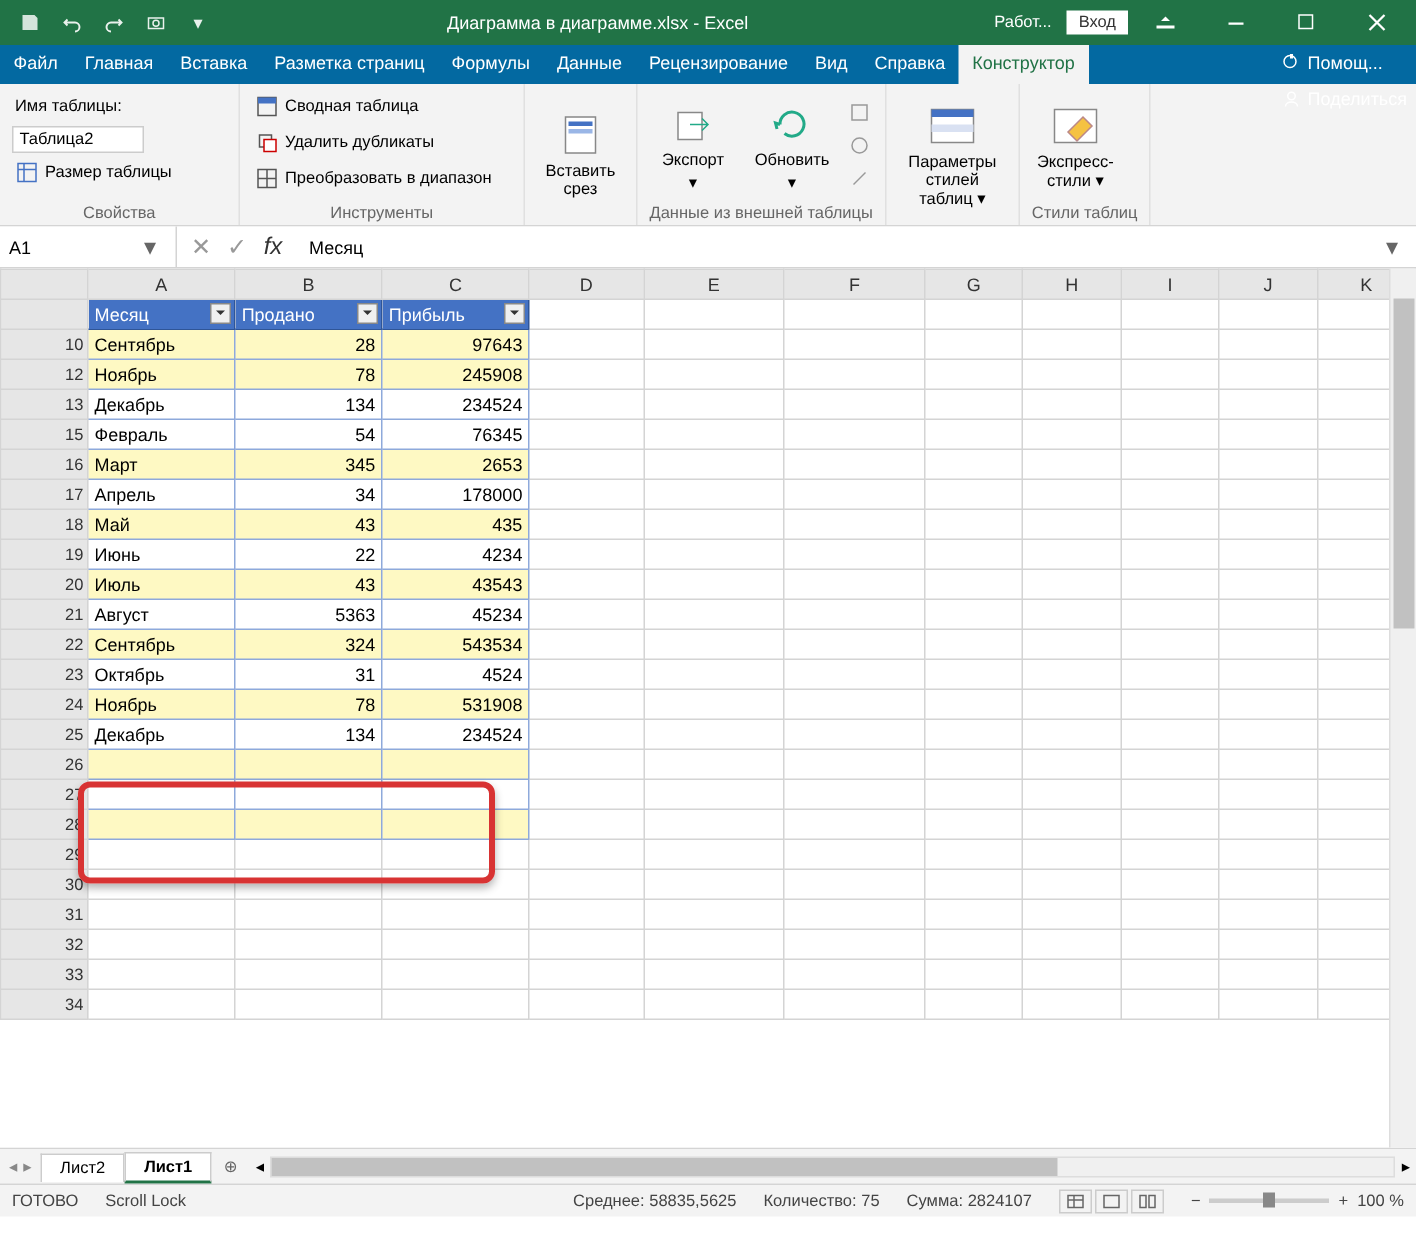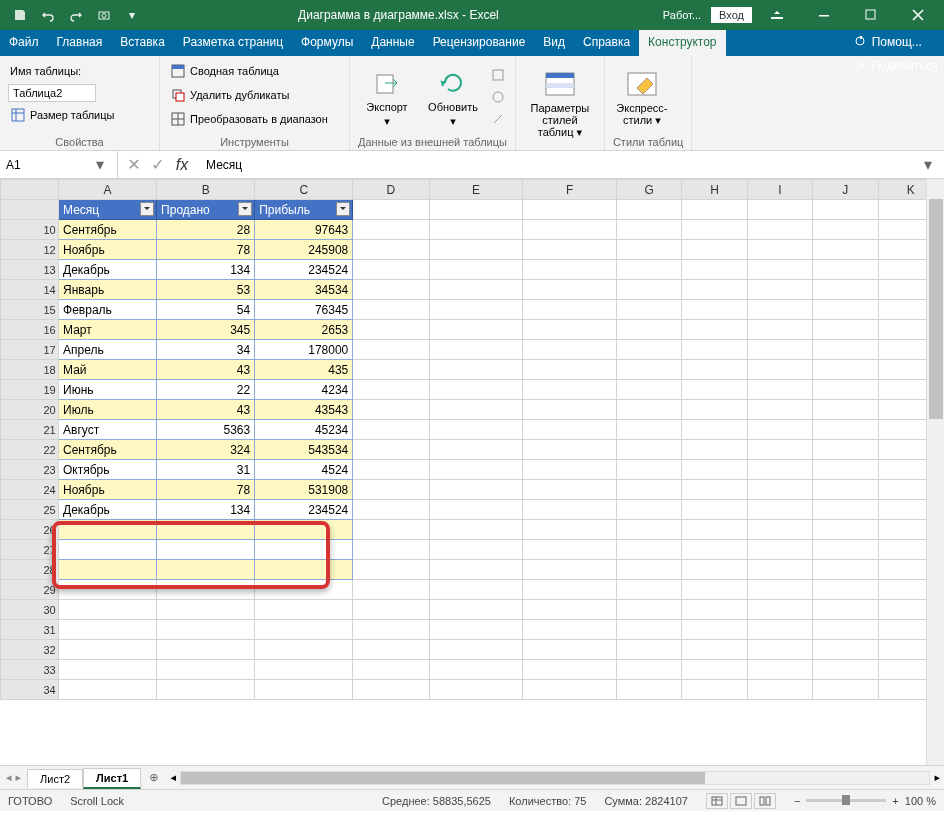--- a/index.html
+++ b/index.html
@@ -221,20 +221,35 @@
           </div>
     </div>
       </div>
     <div class="rgroup-label">Инструменты</div>
   </div>
   <div class="rgroup">
     <div class="rgroup-body">
       <div class="rbig">
         <div class="icon">
             <svg width="28" height="28">
+              <rect x="4" y="2" width="20" height="24" fill="#fff" stroke="#888"></rect>
+              <rect x="6" y="5" width="16" height="3" fill="#4472c4"></rect>
+              <rect x="6" y="10" width="16" height="3" fill="#9ab6e6"></rect>
+            </svg>
+          </div>
+        <div><span>Вставить</span><br><span>срез</span></div>
+      </div>
+    </div>
+    <div class="rgroup-label"></div>
+  </div>
+  <div class="rgroup">
+    <div class="rgroup-body">
+      <div class="rbig">
+        <div class="icon">
+            <svg width="28" height="28">
               <rect x="4" y="6" width="16" height="18" fill="#fff" stroke="#888"></rect>
               <path d="M12 14h12M20 10l4 4-4 4" fill="none" stroke="#2a8"></path>
             </svg>
           </div>
         <div>Экспорт</div>
           <div>▾</div>
       </div>
       <div class="rbig">
         <div class="icon">
             <svg width="28" height="28">
@@ -388,34 +403,20 @@
           <td class="emptycell"></td>
           <td class="emptycell"></td>
           <td class="emptycell"></td>
           <td class="emptycell"></td>
           <td class="emptycell"></td>
           <td class="emptycell"></td>
           <td class="emptycell"></td>
           <td class="emptycell"></td>
         </tr>
         <tr>
-          <th class="rowhead">14</th>
-          <td class="tblcell txt band0">Январь</td>
-          <td class="tblcell num band0">53</td>
-          <td class="tblcell num band0">34534</td>
-          <td class="emptycell"></td>
-          <td class="emptycell"></td>
-          <td class="emptycell"></td>
-          <td class="emptycell"></td>
-          <td class="emptycell"></td>
-          <td class="emptycell"></td>
-          <td class="emptycell"></td>
-          <td class="emptycell"></td>
-        </tr>
-        <tr>
           <th class="rowhead">15</th>
           <td class="tblcell txt band1">Февраль</td>
           <td class="tblcell num band1">54</td>
           <td class="tblcell num band1">76345</td>
           <td class="emptycell"></td>
           <td class="emptycell"></td>
           <td class="emptycell"></td>
           <td class="emptycell"></td>
           <td class="emptycell"></td>
           <td class="emptycell"></td>

